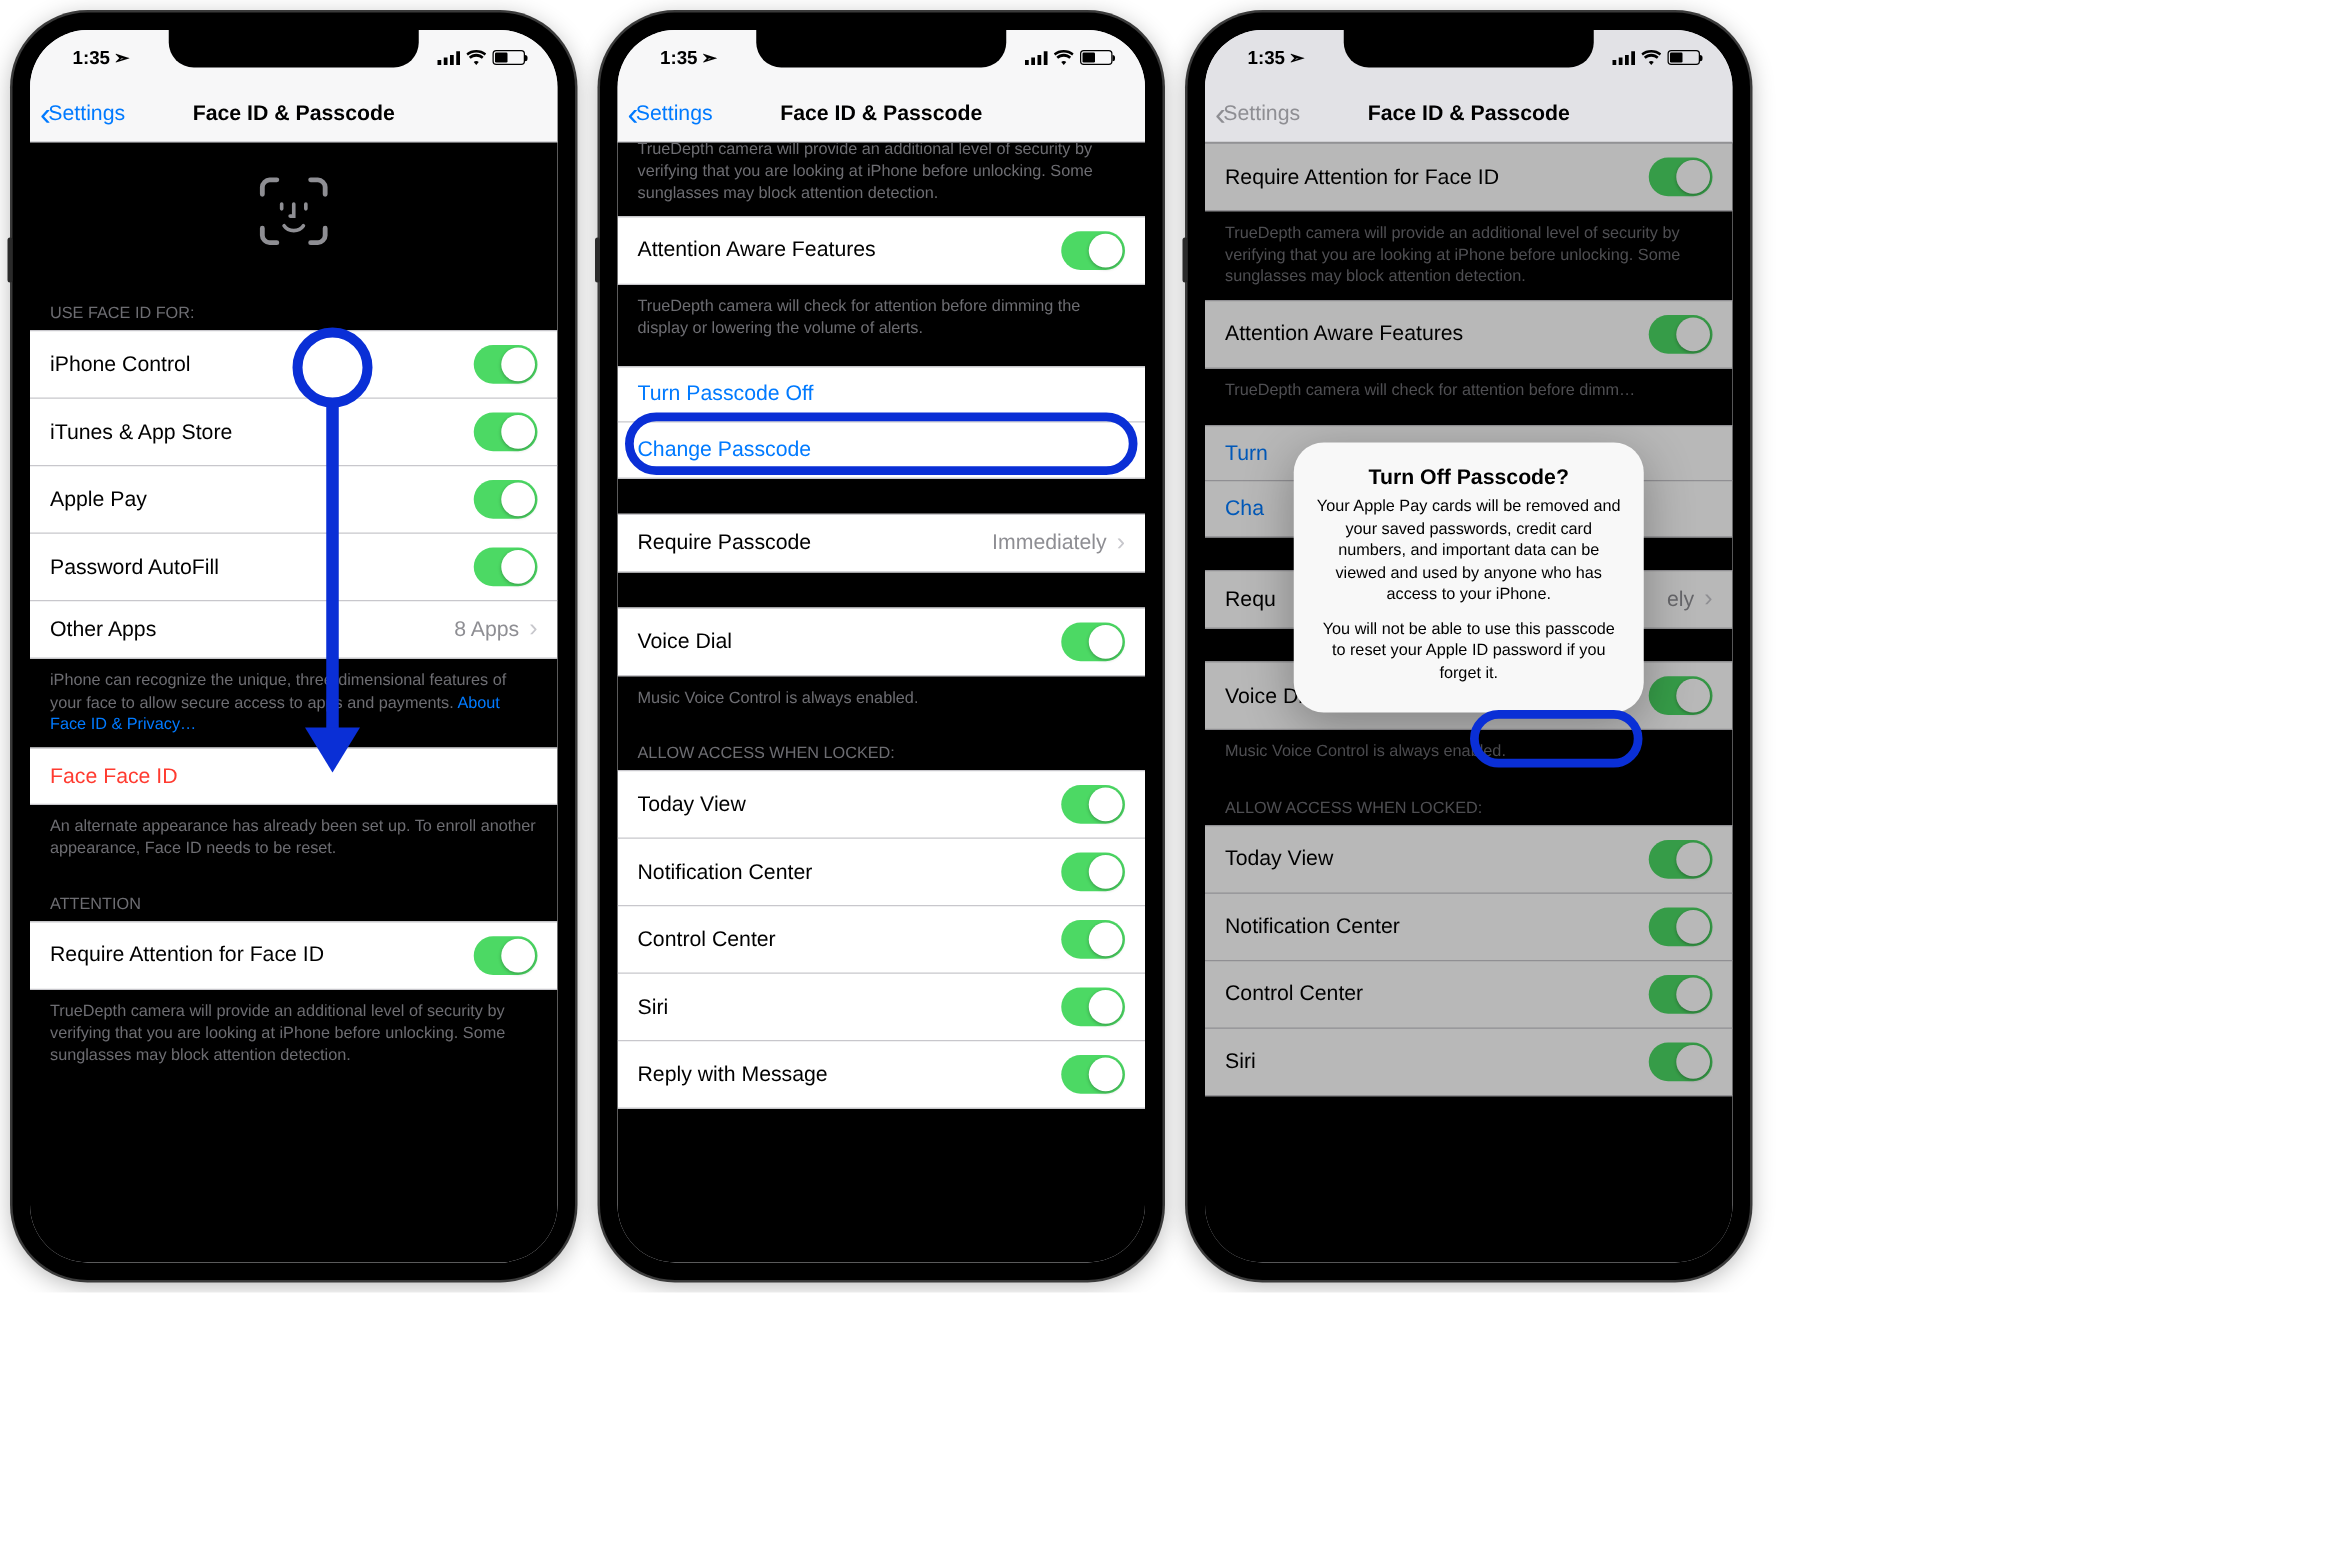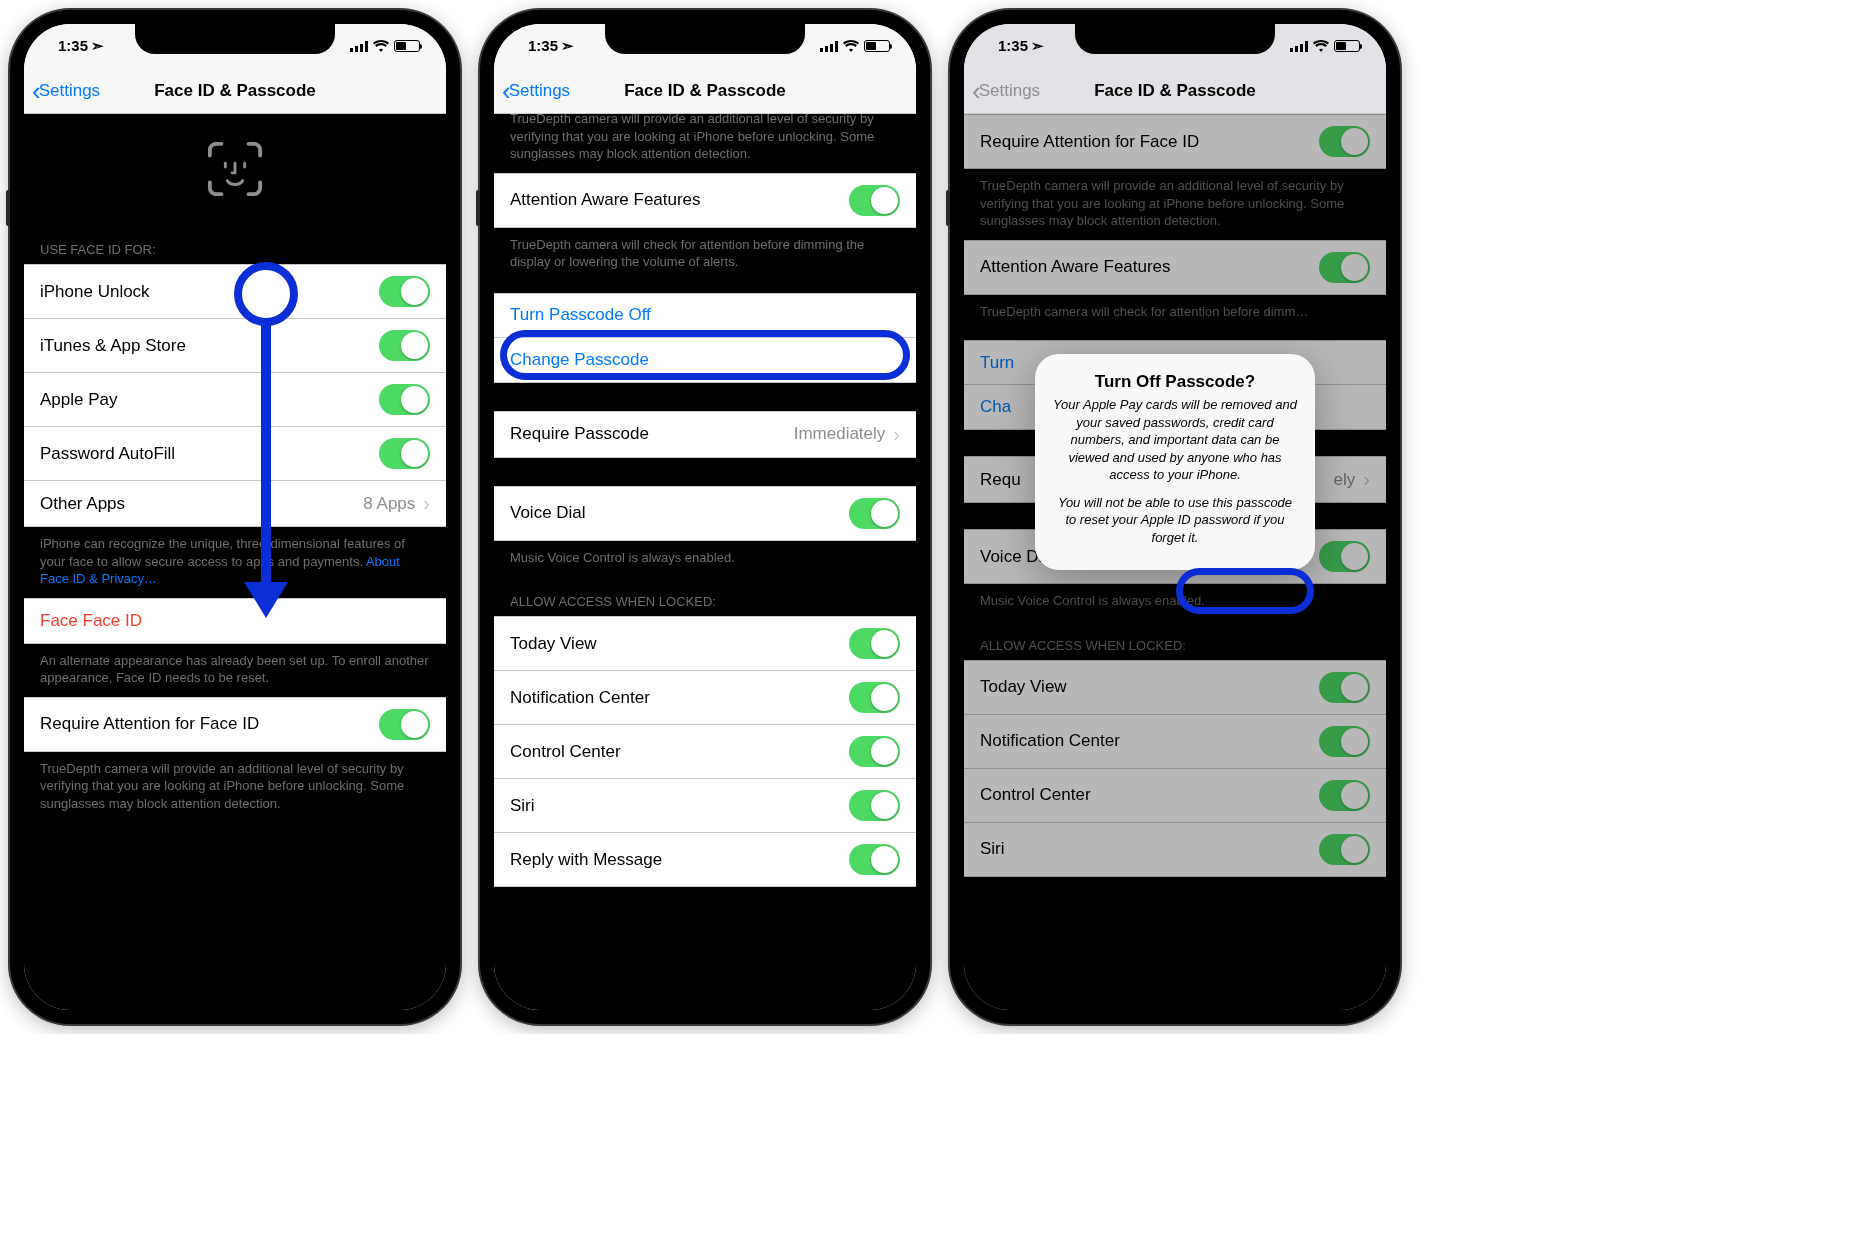--- a/index.html
+++ b/index.html
@@ -158,21 +158,21 @@
   .dim {
     position:absolute; inset:0; background:rgba(0,0,0,.28);
   }
   .alert {
     position:absolute; left:50%; top:300px; transform:translateX(-50%);
     width:280px; background:#f8f8f8; border-radius:24px; overflow:hidden;
     box-shadow:0 10px 40px rgba(0,0,0,.3);
   }
   .alert .body { padding:18px 16px 14px; text-align:center; }
   .alert .body .t { font-weight:600; font-size:17px; margin-bottom:4px;}
-  .alert .body .m { font-size:13px; line-height:1.35; margin-bottom:10px;font-style:italic;}
+  .alert .body .m { font-size:13px; line-height:1.35; margin-bottom:10px;}
   .alert .btns { display:flex; border-top:1px solid #c8c7cc; }
   .alert .btns .btn {
     flex:1; text-align:center; padding:12px 0; font-size:17px;
   }
   .alert .btns .btn.cancel { color:#007aff; border-right:1px solid #c8c7cc; }
   .alert .btns .btn.confirm { color:#ff3b30; }
 
   .dimmed-ui .navbar .back { color:#8e8e93; }
   .dimmed-ui .navbar .back .chev { color:#8e8e93; }
 </style>
@@ -203,21 +203,21 @@
       <div class="scroll">
         <div class="faceid-hero">
           <svg class="faceid-glyph" viewBox="0 0 60 60" fill="none" stroke="#8e8e93" stroke-width="4" stroke-linecap="round">
             <path d="M4 16V10c0-3 3-6 6-6h6M56 16V10c0-3-3-6-6-6h-6M4 44v6c0 3 3 6 6 6h6M56 44v6c0 3-3 6-6 6h-6"></path>
             <path d="M20 24v4M40 24v4M30 24v10h-3M22 42c2 3 5 4 8 4s6-1 8-4" stroke-width="3"></path>
           </svg>
         </div>
         <div class="section-header">USE FACE ID FOR:</div>
         <div class="cell-group">
           <div class="cell">
-            <span class="label">iPhone Unlock</span>
+            <span class="label">iPhone Control</span>
             <span class="switch"></span>
           </div>
           <div class="cell">
             <span class="label">iTunes &amp; App Store</span>
             <span class="switch"></span>
           </div>
           <div class="cell">
             <span class="label">Apple Pay</span>
             <span class="switch"></span>
           </div>
@@ -233,20 +233,21 @@
         </div>
         <div class="section-footer">
           <span>iPhone can recognize the unique, three-dimensional features of your face to allow secure access to apps and payments. </span><a>About Face ID &amp; Privacy…</a>
         </div>
         <div class="cell-group">
           <div class="cell destructive">
             <span class="label">Face Face ID</span>
           </div>
         </div>
         <div class="section-footer">An alternate appearance has already been set up. To enroll another appearance, Face ID needs to be reset.</div>
+        <div class="section-header">ATTENTION</div>
         <div class="cell-group">
           <div class="cell">
             <span class="label">Require Attention for Face ID</span>
             <span class="switch"></span>
           </div>
         </div>
         <div class="section-footer">TrueDepth camera will provide an additional level of security by verifying that you are looking at iPhone before unlocking. Some sunglasses may block attention detection.</div>
       </div>
 
       <div class="anno-circle" style="left:210px; top:148px;"></div>

